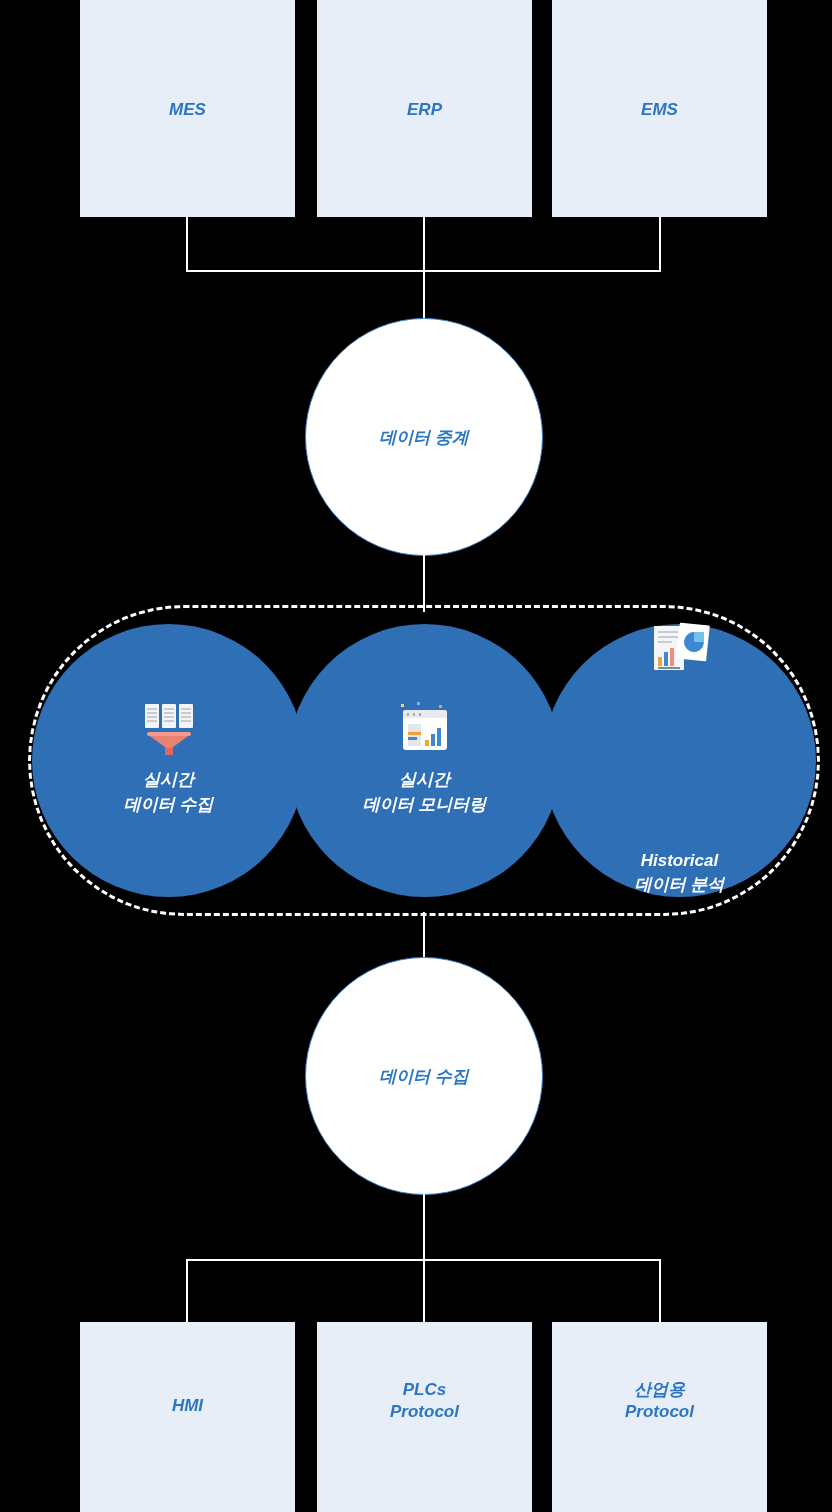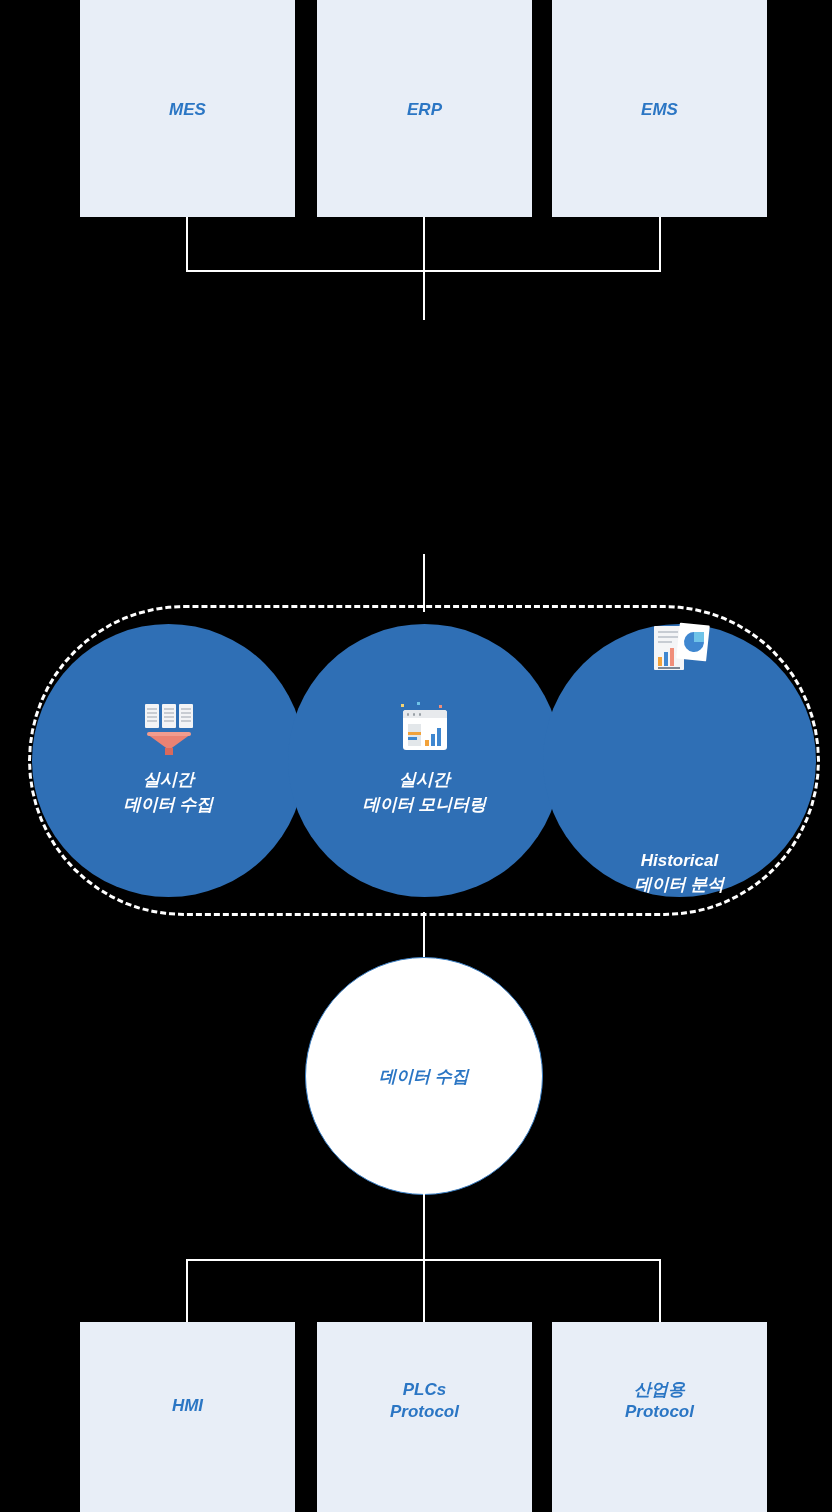--- a/index.html
+++ b/index.html
@@ -187,20 +187,23 @@
   <div class="sys-box" id="box-ems">
     <div class="lbl">EMS</div>
   </div>
 
   <div class="line v" style="left:178px; top:217px; height:54px;"></div>
   <div class="line v" style="left:415px; top:217px; height:54px;"></div>
   <div class="line v" style="left:651px; top:217px; height:54px;"></div>
   <div class="line h" style="left:178px; top:270px; width:475px;"></div>
   <div class="line v" style="left:415px; top:270px; height:50px;"></div>
 
+  <div class="wcircle" id="circle-relay">
+    <div class="lbl">데이터 중계</div>
+  </div>
 
   <div class="line v" style="left:415px; top:554px; height:58px;"></div>
 
   <div id="capsule"></div>
 
   <div class="bcircle" id="bc1">
     <div class="icon">
       <div class="doc" style="left:6px; top:0px; width:14px; height:24px;">
           <i style="top:4px"></i>
           <i style="top:8px"></i>

